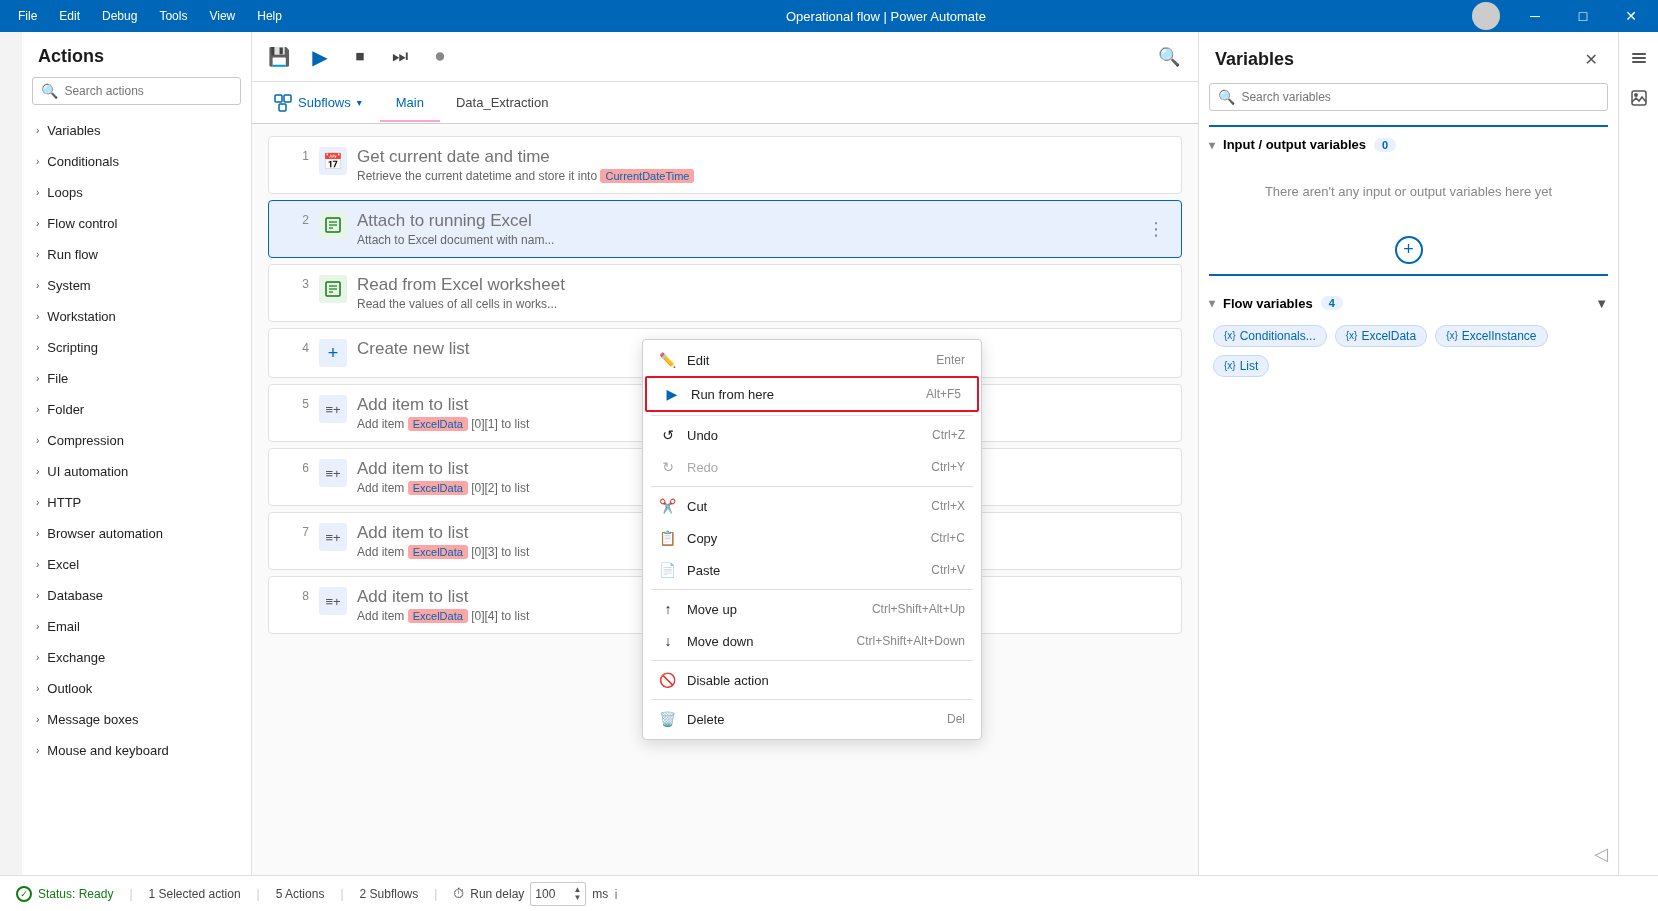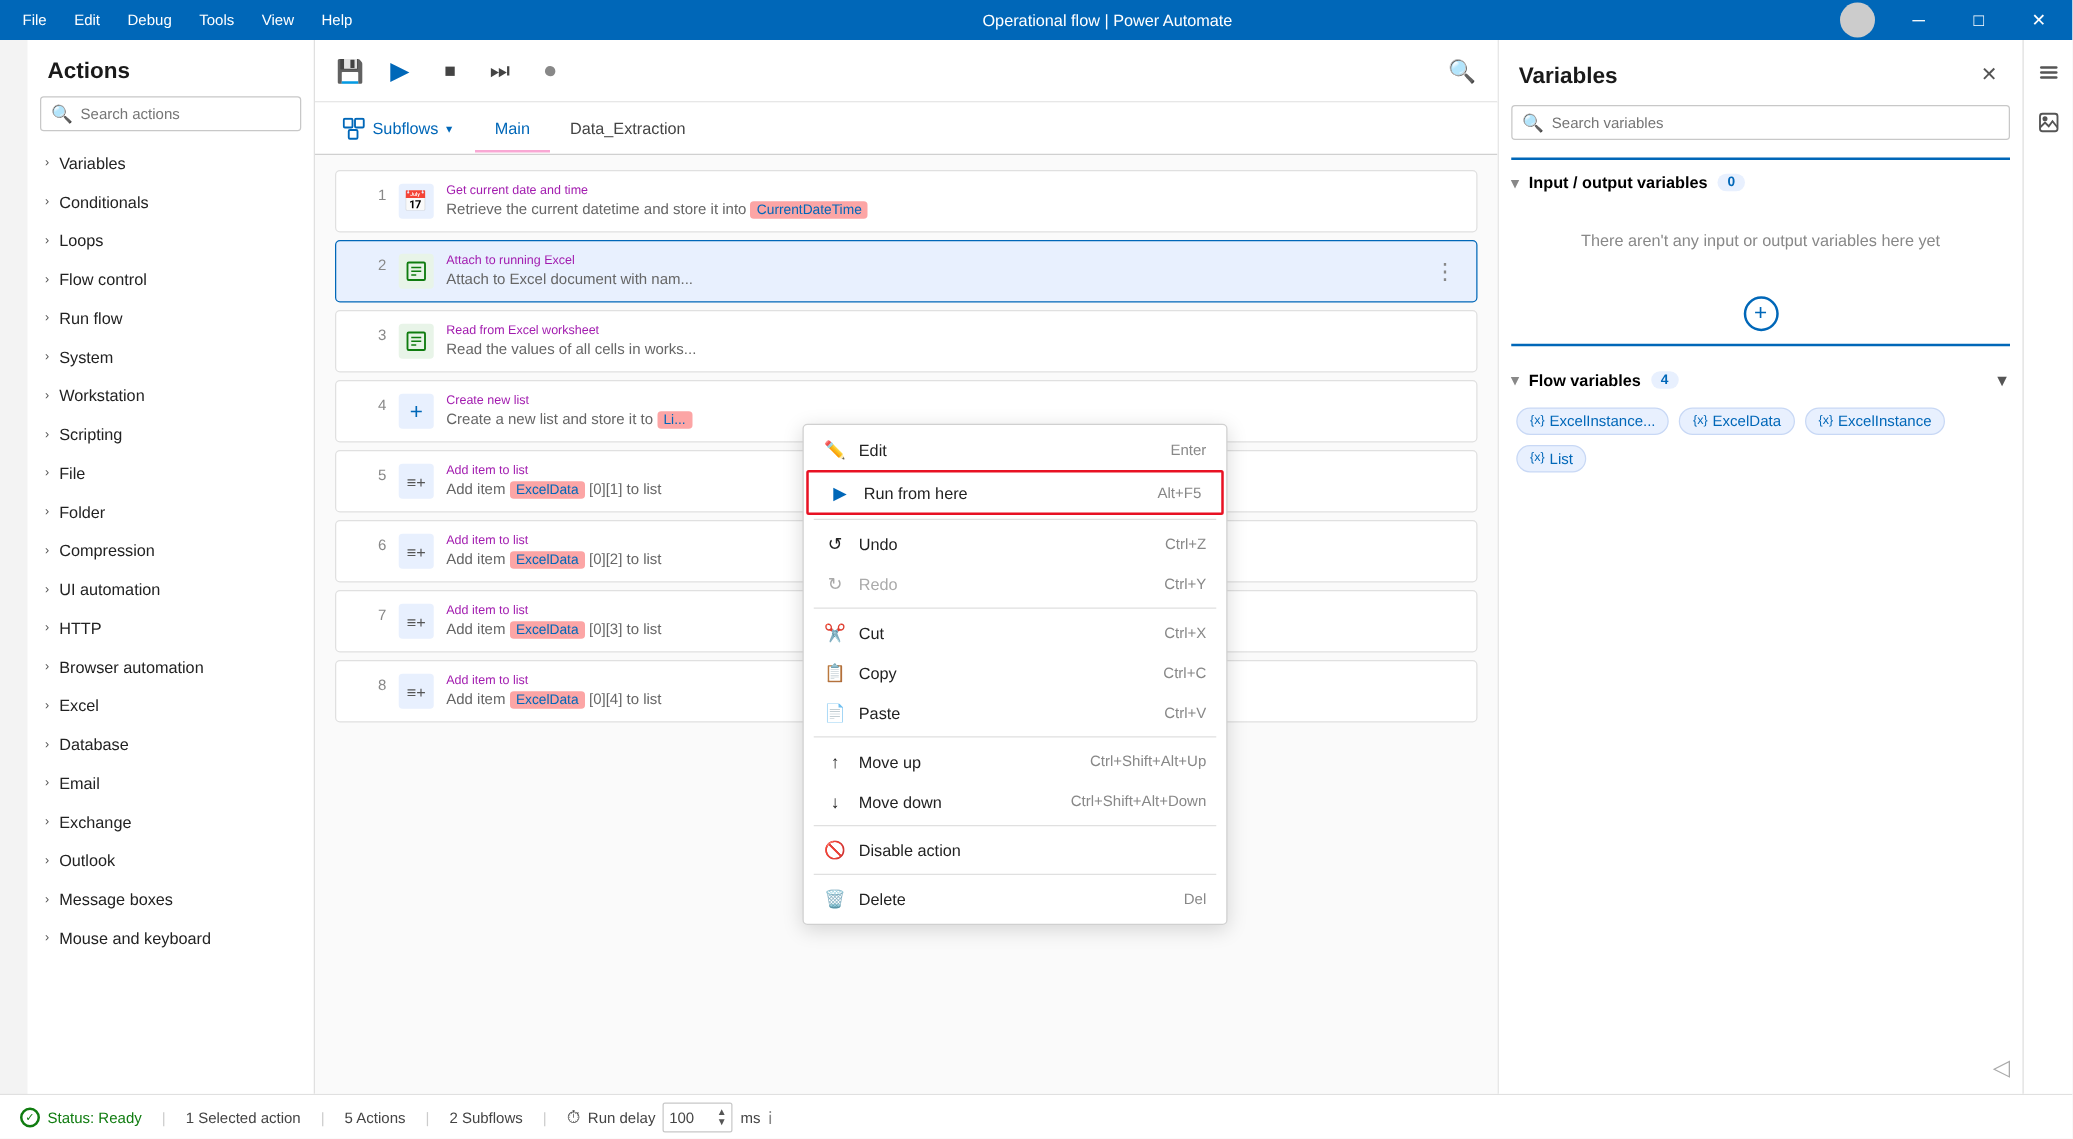--- a/index.html
+++ b/index.html
@@ -153,21 +153,21 @@
       text-align: right;
       margin-right: 10px;
     }
     .step-icon {
       width: 28px; height: 28px;
       background: #e8f0fe; border-radius: 3px;
       display: flex; align-items: center; justify-content: center;
       margin-right: 10px; flex-shrink: 0; font-size: 14px; color: #0067b8;
     }
     .step-content { flex: 1; }
-    .step-title { font-size: 10px; font-weight: 500; color: #a21caf; }
+    .step-title { font-size: 17px; font-weight: 500; color: #737373; }
     .step-desc { font-size: 12px; color: #666; margin-top: 2px; }
     .step-var { color: #0067b8; background: #fca5a5; padding: 1px 5px; border-radius: 3px; font-size: 11px; }
 
     
     .context-menu {
       position: absolute;
       top: 215px;
       left: 390px;
       width: 340px;
       background: white;
@@ -506,24 +506,20 @@
             <span>Read the values of all cells in works...</span>
           </div>
         </div>
       </div>
 
       <div class="flow-step">
         <div class="step-number">4</div>
         <div class="step-icon" style="font-size:18px; color:#0067b8; background:#e8f0fe;">+</div>
         <div class="step-content">
           <div class="step-title">Create new list</div>
-          <div class="step-desc">
-            <span>Create a new list and store it to</span>
-            <span class="step-var">Li...</span>
-          </div>
         </div>
       </div>
 
       <div class="flow-step">
         <div class="step-number">5</div>
         <div class="step-icon" style="color:#555; font-size:13px;">≡+</div>
         <div class="step-content">
           <div class="step-title">Add item to list</div>
           <div class="step-desc">
             <span>Add item</span>
@@ -697,21 +693,21 @@
       <div style="border-top: 2px solid #0067b8; padding-top: 10px;">
         <div class="vars-section-header">
           <span style="color:#888; font-size:12px;">▾</span>
           <span>Flow variables</span>
           <span class="vars-badge">4</span>
           <span class="vars-filter">▼</span>
         </div>
         <div class="vars-chips">
           <div class="var-chip">
             <span class="var-chip-icon">{x}</span>
-            <span>ExcelInstance...</span>
+            <span>Conditionals...</span>
           </div>
           <div class="var-chip">
             <span class="var-chip-icon">{x}</span>
             <span>ExcelData</span>
           </div>
           <div class="var-chip">
             <span class="var-chip-icon">{x}</span>
             <span>ExcelInstance</span>
           </div>
           <div class="var-chip">

